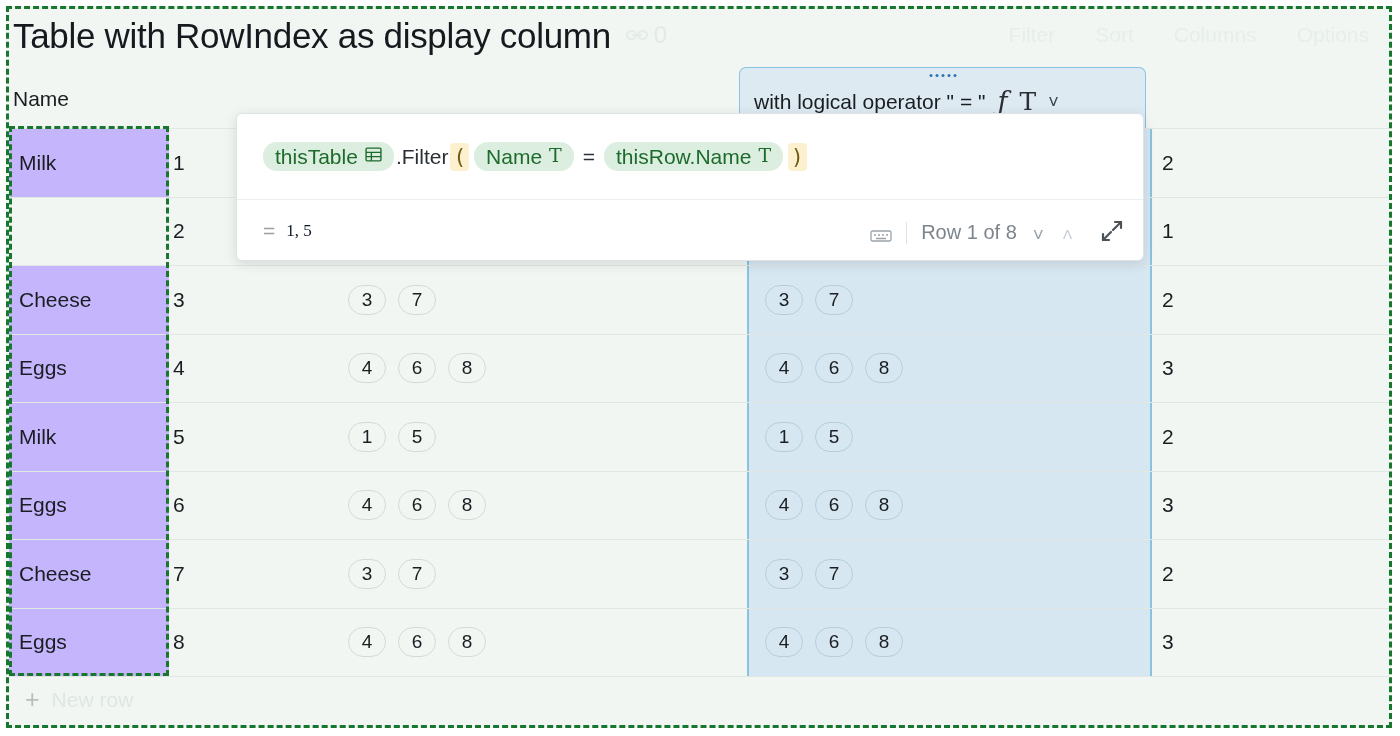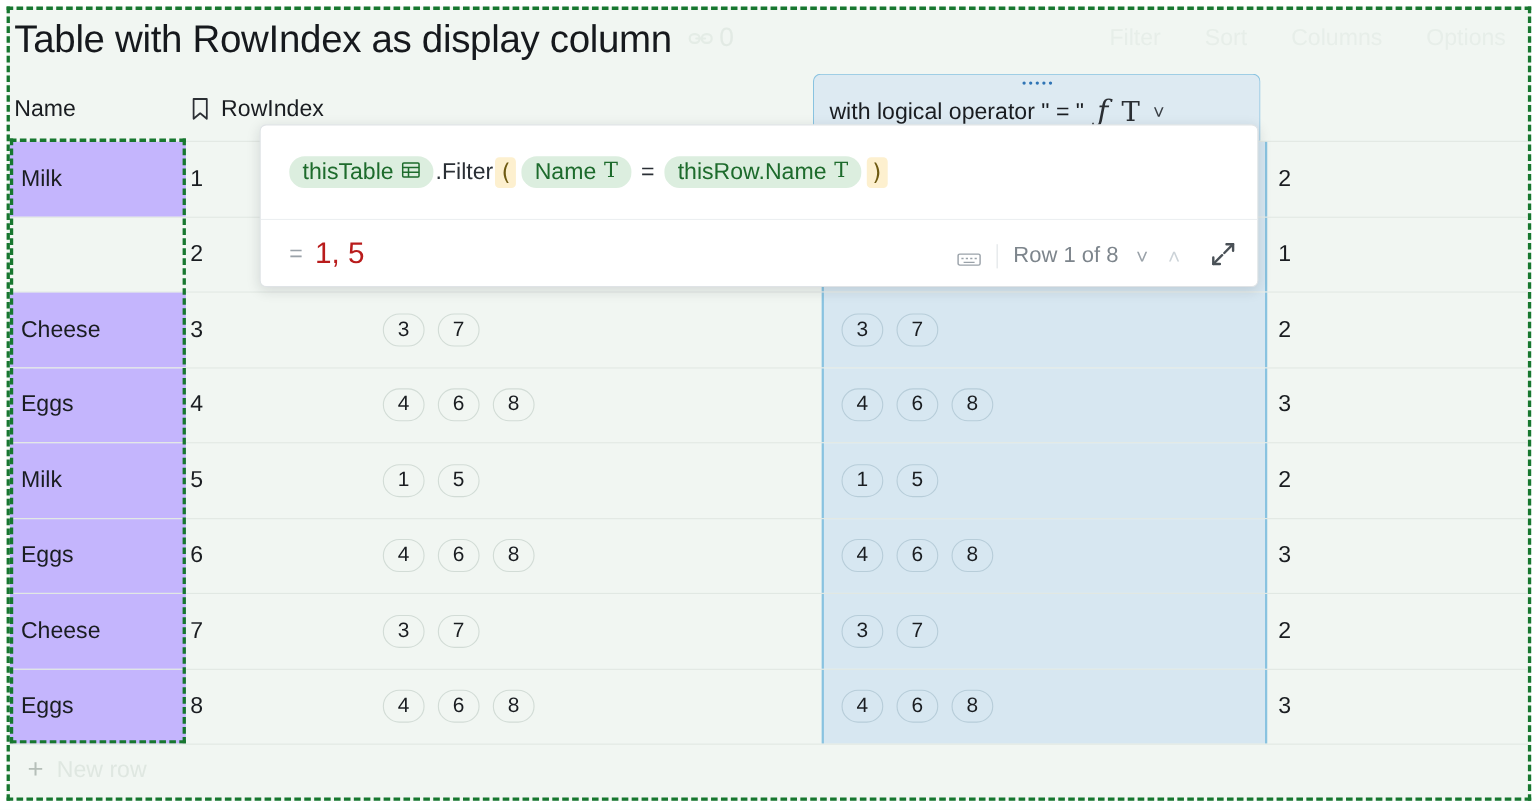--- a/index.html
+++ b/index.html
@@ -291,23 +291,23 @@
     padding: 0 18px 0 26px;
     box-sizing: border-box;
   }
   .res-eq {
     color: #9aa2a9;
     font-size: 21px;
     margin-right: 11px;
     font-family: "Liberation Sans", sans-serif;
   }
   .res-val {
-    color: #b91c1c;
-    font-size: 27px;
-    font-family: Liberation Sans, sans-serif;
+    color: #0f172a;
+    font-size: 17px;
+    font-family: Liberation Serif, serif;
   }
   .result-right {
     margin-left: auto;
     display: flex;
     align-items: flex-end;
     gap: 14px;
   }
   .kbd-ico { color: #9aa2a9; display: flex; align-items: center; }
   .vsep { width: 1px; height: 22px; background: #dfe3e6; }
   .row-pos { font-size: 20px; color: #7d858c; white-space: nowrap; }
@@ -342,26 +342,20 @@
       <div class="toolbar-item">Options</div>
     </div>
   </div>
 
   <div class="col-header-row">
 
     <div class="col-head ch-name">
       <span>Name</span>
     </div>
 
-    <div class="col-head ch-rowindex">
-      <svg class="bookmark-ico" width="18" height="22" viewBox="0 0 18 22" fill="none" stroke="#2b2f34" stroke-width="1.6" stroke-linejoin="round">
-        <path d="M3 2 H15 V20 L9 15 L3 20 Z"></path>
-      </svg>
-      <span>RowIndex</span>
-    </div>
 
 
     <div class="logical-box">
       <div class="drag-dots">
         <i></i>
           <i></i>
           <i></i>
           <i></i>
           <i></i>
       </div>

